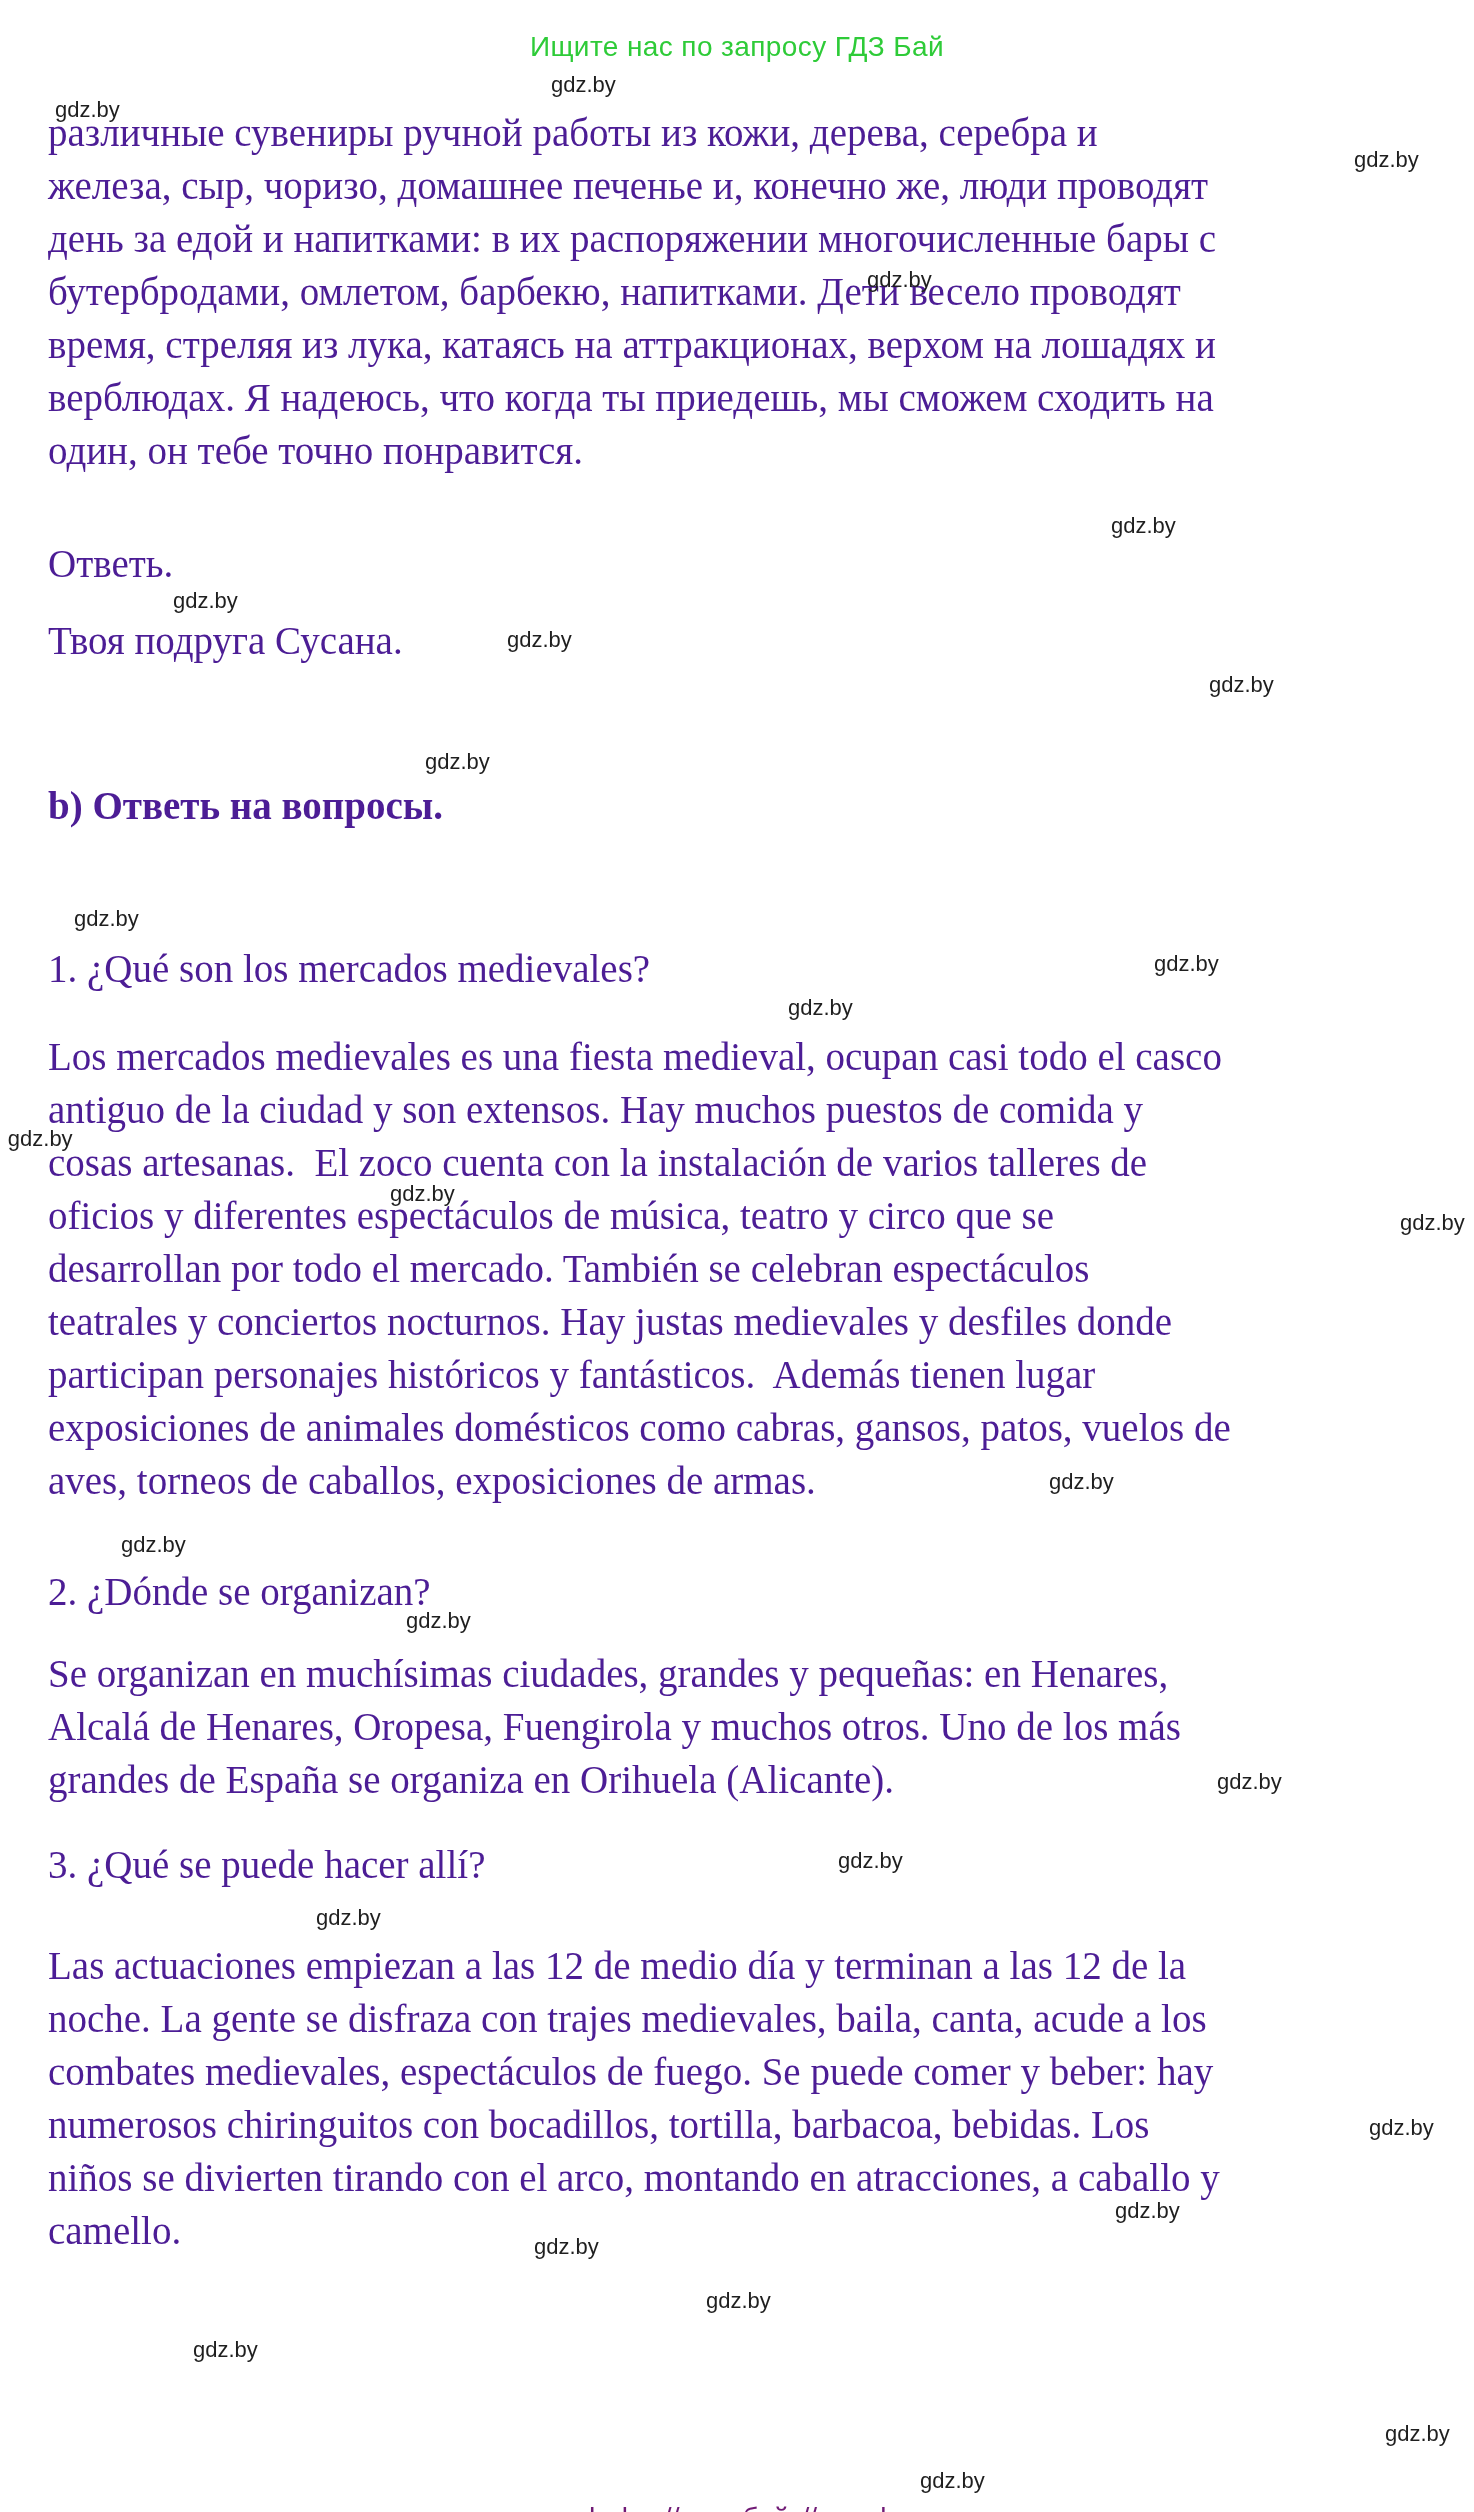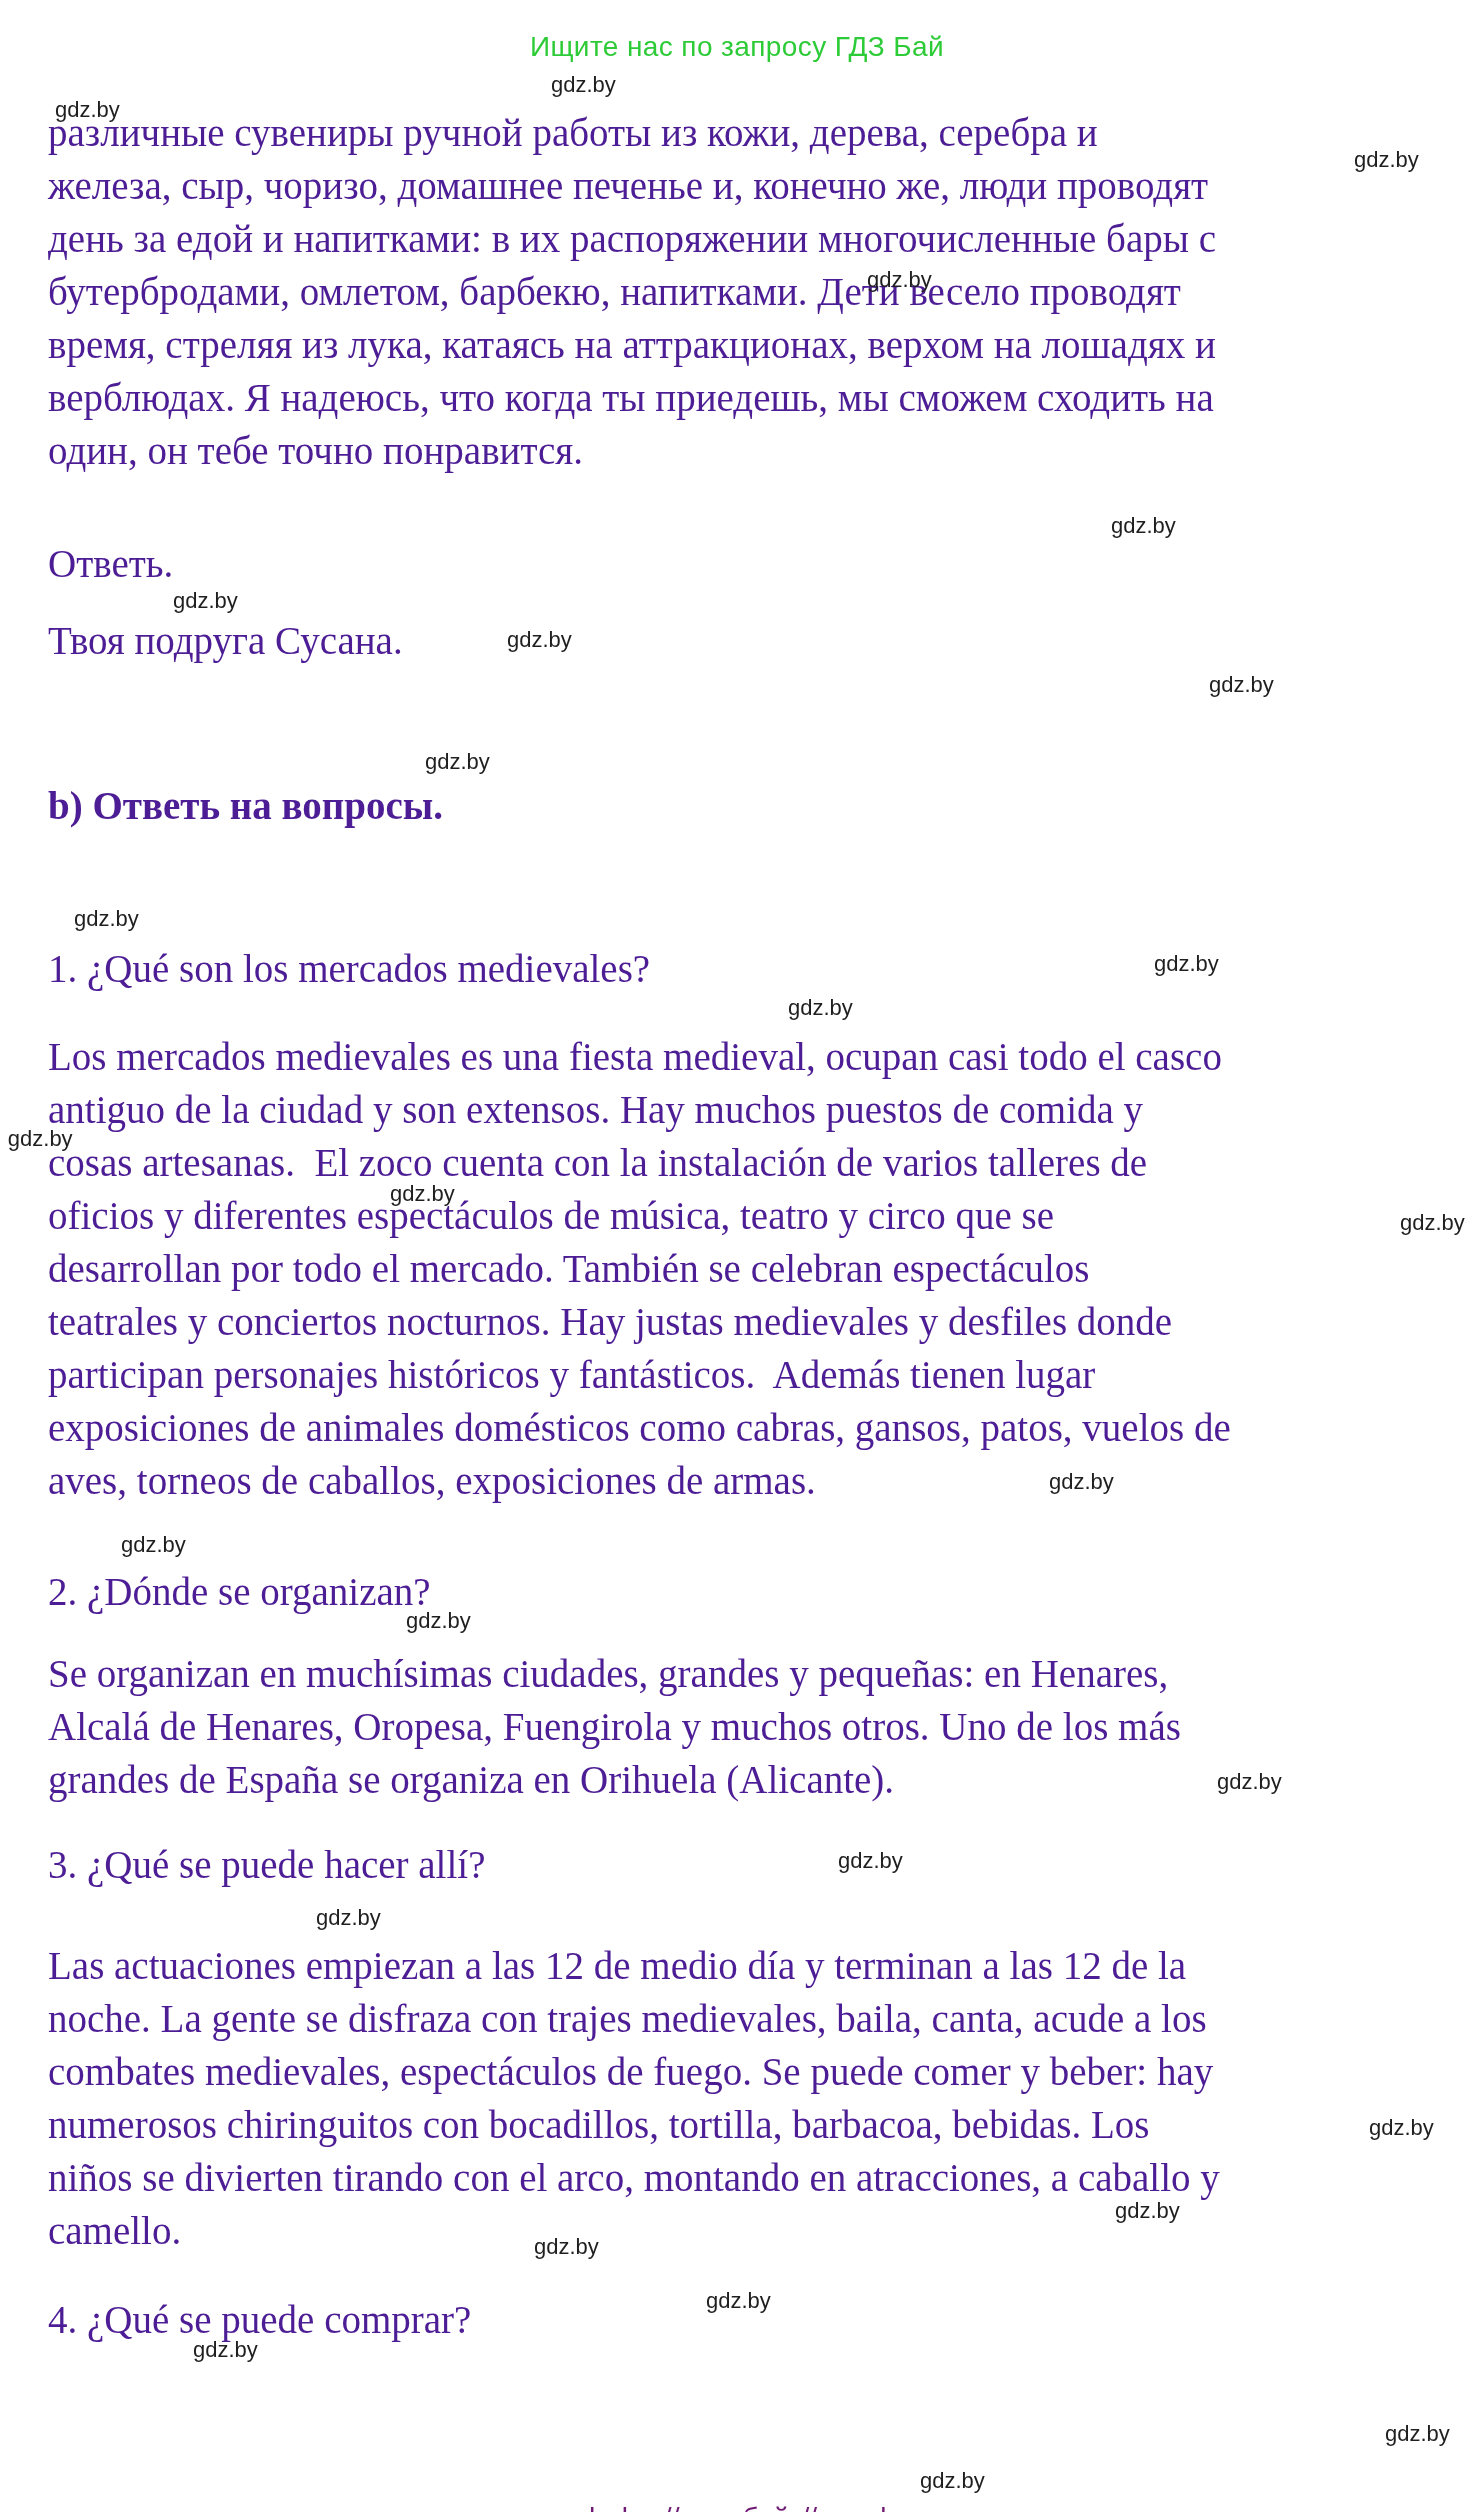--- a/index.html
+++ b/index.html
@@ -84,21 +84,20 @@
 grandes de España se organiza en Orihuela (Alicante).</div>
 
   <div class="body-text" style="top:1810px;">3. ¿Qué se puede hacer allí?</div>
   <div class="body-text" style="top:1911px;">Las actuaciones empiezan a las 12 de medio día y terminan a las 12 de la
 noche. La gente se disfraza con trajes medievales, baila, canta, acude a los
 combates medievales, espectáculos de fuego. Se puede comer y beber: hay
 numerosos chiringuitos con bocadillos, tortilla, barbacoa, bebidas. Los
 niños se divierten tirando con el arco, montando en atracciones, a caballo y
 camello.</div>
 
-  <div class="body-text" style="top:2265px;">4. ¿Qué se puede comprar?</div>
 
   <span class="wm" style="left:551px;top:44px;">gdz.by</span>
   <span class="wm" style="left:55px;top:69px;">gdz.by</span>
   <span class="wm" style="left:1354px;top:119px;">gdz.by</span>
   <span class="wm" style="left:867px;top:239px;">gdz.by</span>
   <span class="wm" style="left:1111px;top:485px;">gdz.by</span>
   <span class="wm" style="left:173px;top:560px;">gdz.by</span>
   <span class="wm" style="left:507px;top:599px;">gdz.by</span>
   <span class="wm" style="left:1209px;top:644px;">gdz.by</span>
   <span class="wm" style="left:425px;top:721px;">gdz.by</span>

